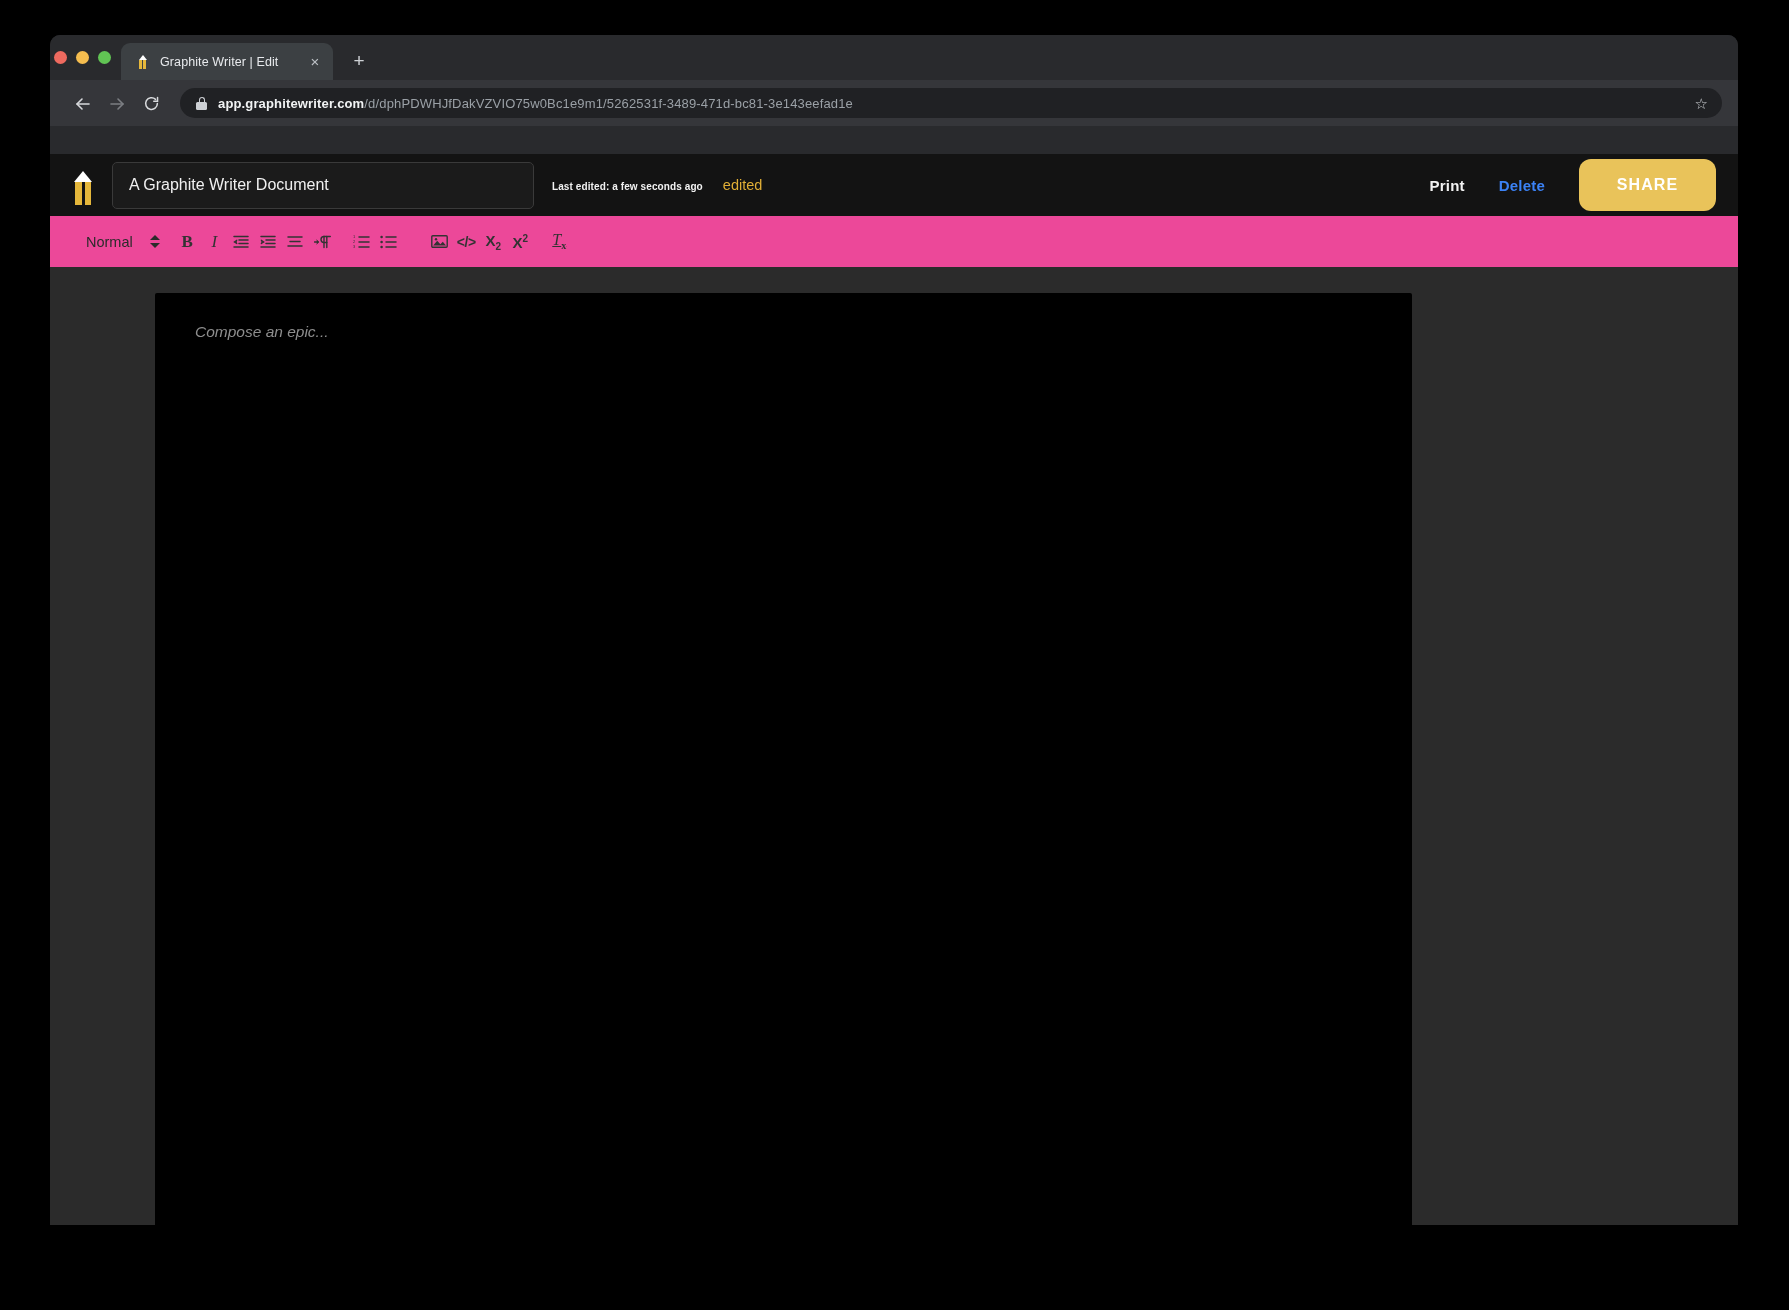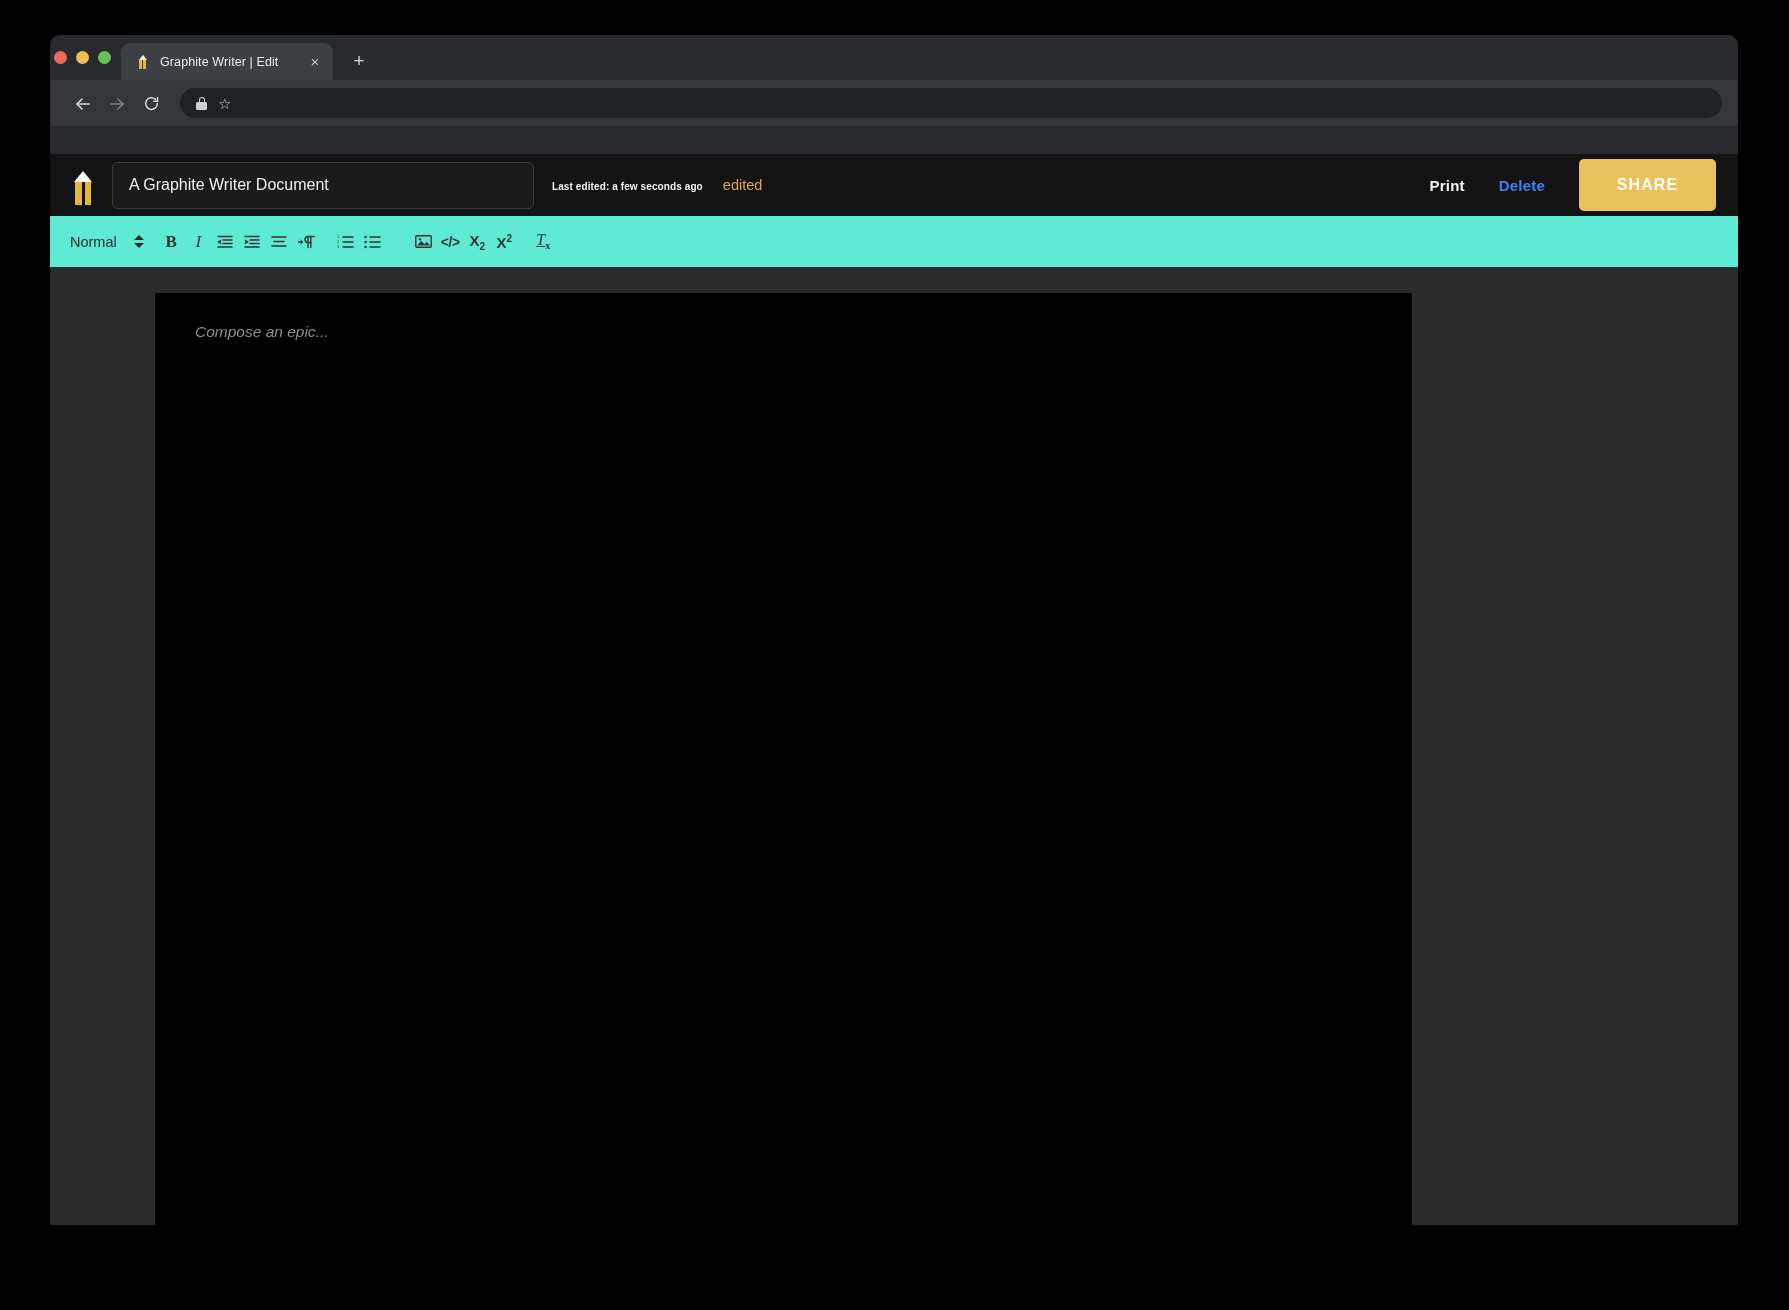--- a/index.html
+++ b/index.html
@@ -233,35 +233,35 @@
     font-weight: bold;
     margin-right: 34px;
     letter-spacing: .2px;
   }
   .hdr-link.print { color: #f3f3f3; }
   .hdr-link.delete { color: #3b82f6; }
   .share-btn {
     width: 137px; height: 52px;
     background: #e9c35a;
     border: none;
-    border-radius: 5px;
+    border-radius: 12px;
     color: #ffffff;
     font-size: 16px;
     font-weight: bold;
     letter-spacing: 1.1px;
     font-family: "Liberation Sans", sans-serif;
   }
 
   
   .toolbar {
     height: 51px;
-    background: #5eead4;
-    display: flex;
-    align-items: center;
-    padding-left: 20px;
+    background: #ec4899;
+    display: flex;
+    align-items: center;
+    padding-left: 36px;
     gap: 0;
     flex: 0 0 auto;
   }
   .style-select {
     display: flex;
     align-items: center;
     gap: 15px;
     margin-right: 12px;
   }
   .style-select .label {
@@ -377,20 +377,21 @@
           <path d="M15.2 9a6.2 6.2 0 1 1-1.9-4.4"></path>
           <path d="M15.4 2.6v4h-4"></path>
         </svg>
     </div>
 
     <div class="omnibox">
       <span class="lock-icon">
         <span class="shackle"></span>
           <span class="body"></span>
       </span>
+      <span class="url-text"><span class="host">app.graphitewriter.com</span><span>/d/dphPDWHJfDakVZVIO75w0Bc1e9m1/5262531f-3489-471d-bc81-3e143eefad1e</span></span>
       <span class="star-icon">☆</span>
     </div>
   </div>
 
   <div class="app">
 
     <div class="app-header">
       <div class="logo">
         <span class="tip"></span>
           <span class="barL"></span>

